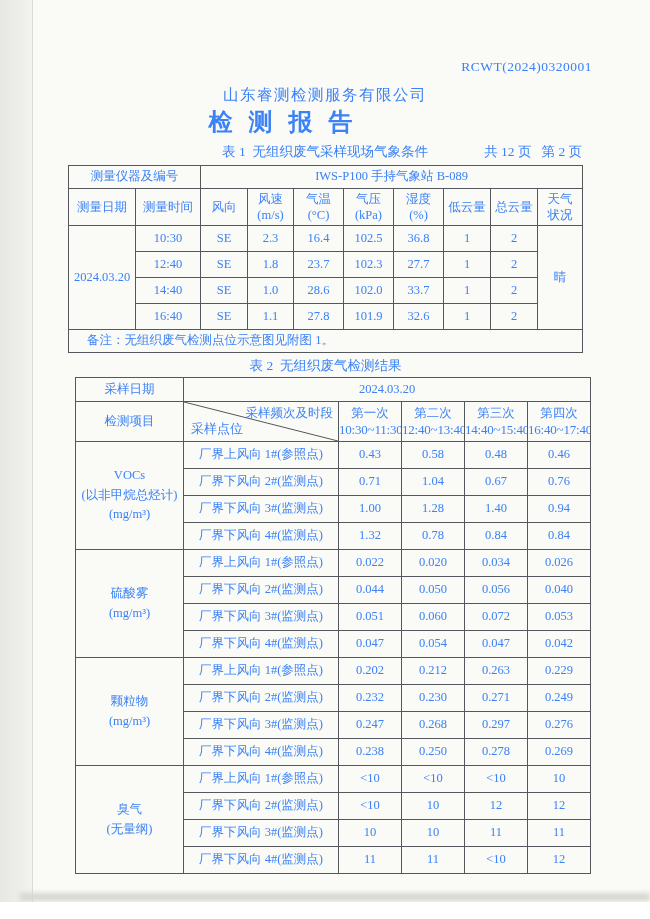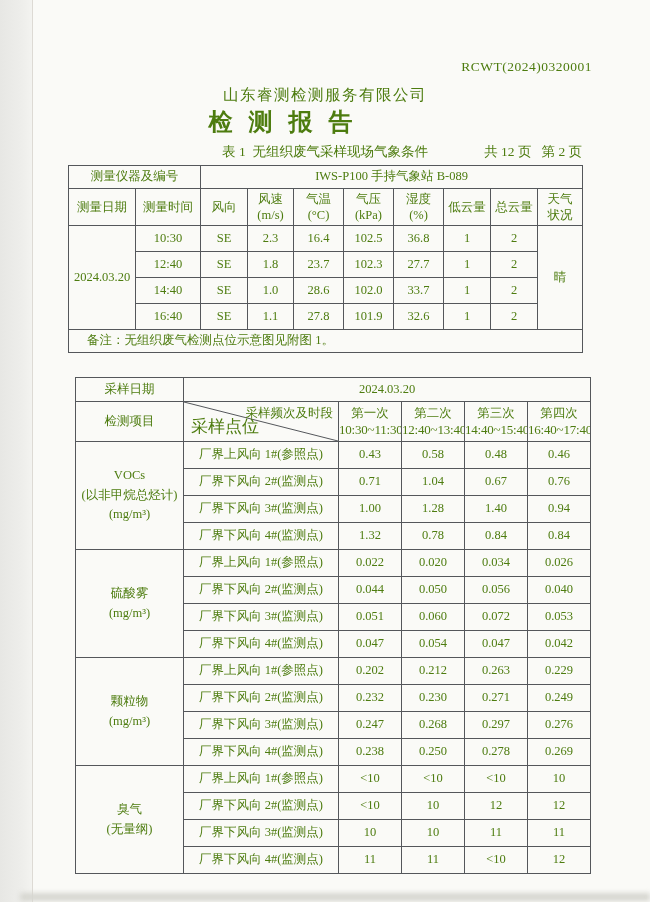--- a/index.html
+++ b/index.html
@@ -1,17 +1,17 @@
 <!DOCTYPE html>
 <html><head>
 <meta charset="utf-8">
 <style>
   * { margin:0; padding:0; box-sizing:border-box; }
   body { width:650px; height:919px; background:#ffffff; font-family:"Liberation Serif","DejaVu Serif",serif; }
-  .page { position:relative; width:650px; height:919px; background:#fafaf7; color:#4d7c0f; overflow:hidden; }
+  .page { position:relative; width:650px; height:919px; background:#fafaf7; color:#3b82f6; overflow:hidden; }
   .edge-left { position:absolute; left:0; top:0; width:33px; height:902px;
                background:linear-gradient(to right,#e7e7e4 0%,#eeeeeb 70%,#f3f3f0 100%);
                border-right:1px solid #dddad4; }
   .edge-bottom { position:absolute; left:20px; top:893px; width:630px; height:8px;
                  background:#d6d6d0; filter:blur(2.5px); }
   .below-page { position:absolute; left:0; top:902px; width:650px; height:17px; background:#ffffff; }
 
   .report-no { position:absolute; top:59px; right:58px; font-size:13.5px; letter-spacing:0.5px; white-space:pre; }
   .company   { position:absolute; top:85px; left:0; width:650px; text-align:center;
                font-size:15.5px; letter-spacing:1.5px; white-space:pre; }
@@ -40,21 +40,21 @@
   .t2 .r-hdr td  { height:40px; }
   .t2 .r-data td { height:27px; }
   .period .pname { font-size:12.5px; line-height:1.35; }
   .period .ptime { font-size:13px; line-height:1.2; letter-spacing:-0.2px; }
   .itm { line-height:1.55; }
   .itm div:empty { display:none; }
 
   .diag { position:relative; }
   .diag svg { position:absolute; left:0; top:0; width:100%; height:100%; display:block; }
   .diag .dtop { position:absolute; top:4px; right:5px; font-size:12.5px; }
-  .diag .dbot { position:absolute; bottom:4px; left:7px; font-size:17px; }
+  .diag .dbot { position:absolute; bottom:4px; left:7px; font-size:13px; }
 </style>
 </head>
 <body>
 
 <div class="page">
   <div class="edge-left"></div>
   <div class="edge-bottom"></div>
   <div class="below-page"></div>
 
   <div class="report-no">RCWT(2024)0320001</div>
@@ -162,20 +162,21 @@
       <td>32.6</td>
       <td>1</td>
       <td>2</td>
     </tr>
     <tr class="r-note">
       <td colspan="10">备注：无组织废气检测点位示意图见附图 1。</td>
     </tr>
   </tbody>
     </table>
 
+  <div class="cap2">表 2  无组织废气检测结果</div>
 
   <table class="t2">
     <colgroup>
       <col style="width:108px">
         <col style="width:155px">
         <col style="width:63px">
         <col style="width:63px">
         <col style="width:63px">
         <col style="width:63px">
     </colgroup>

